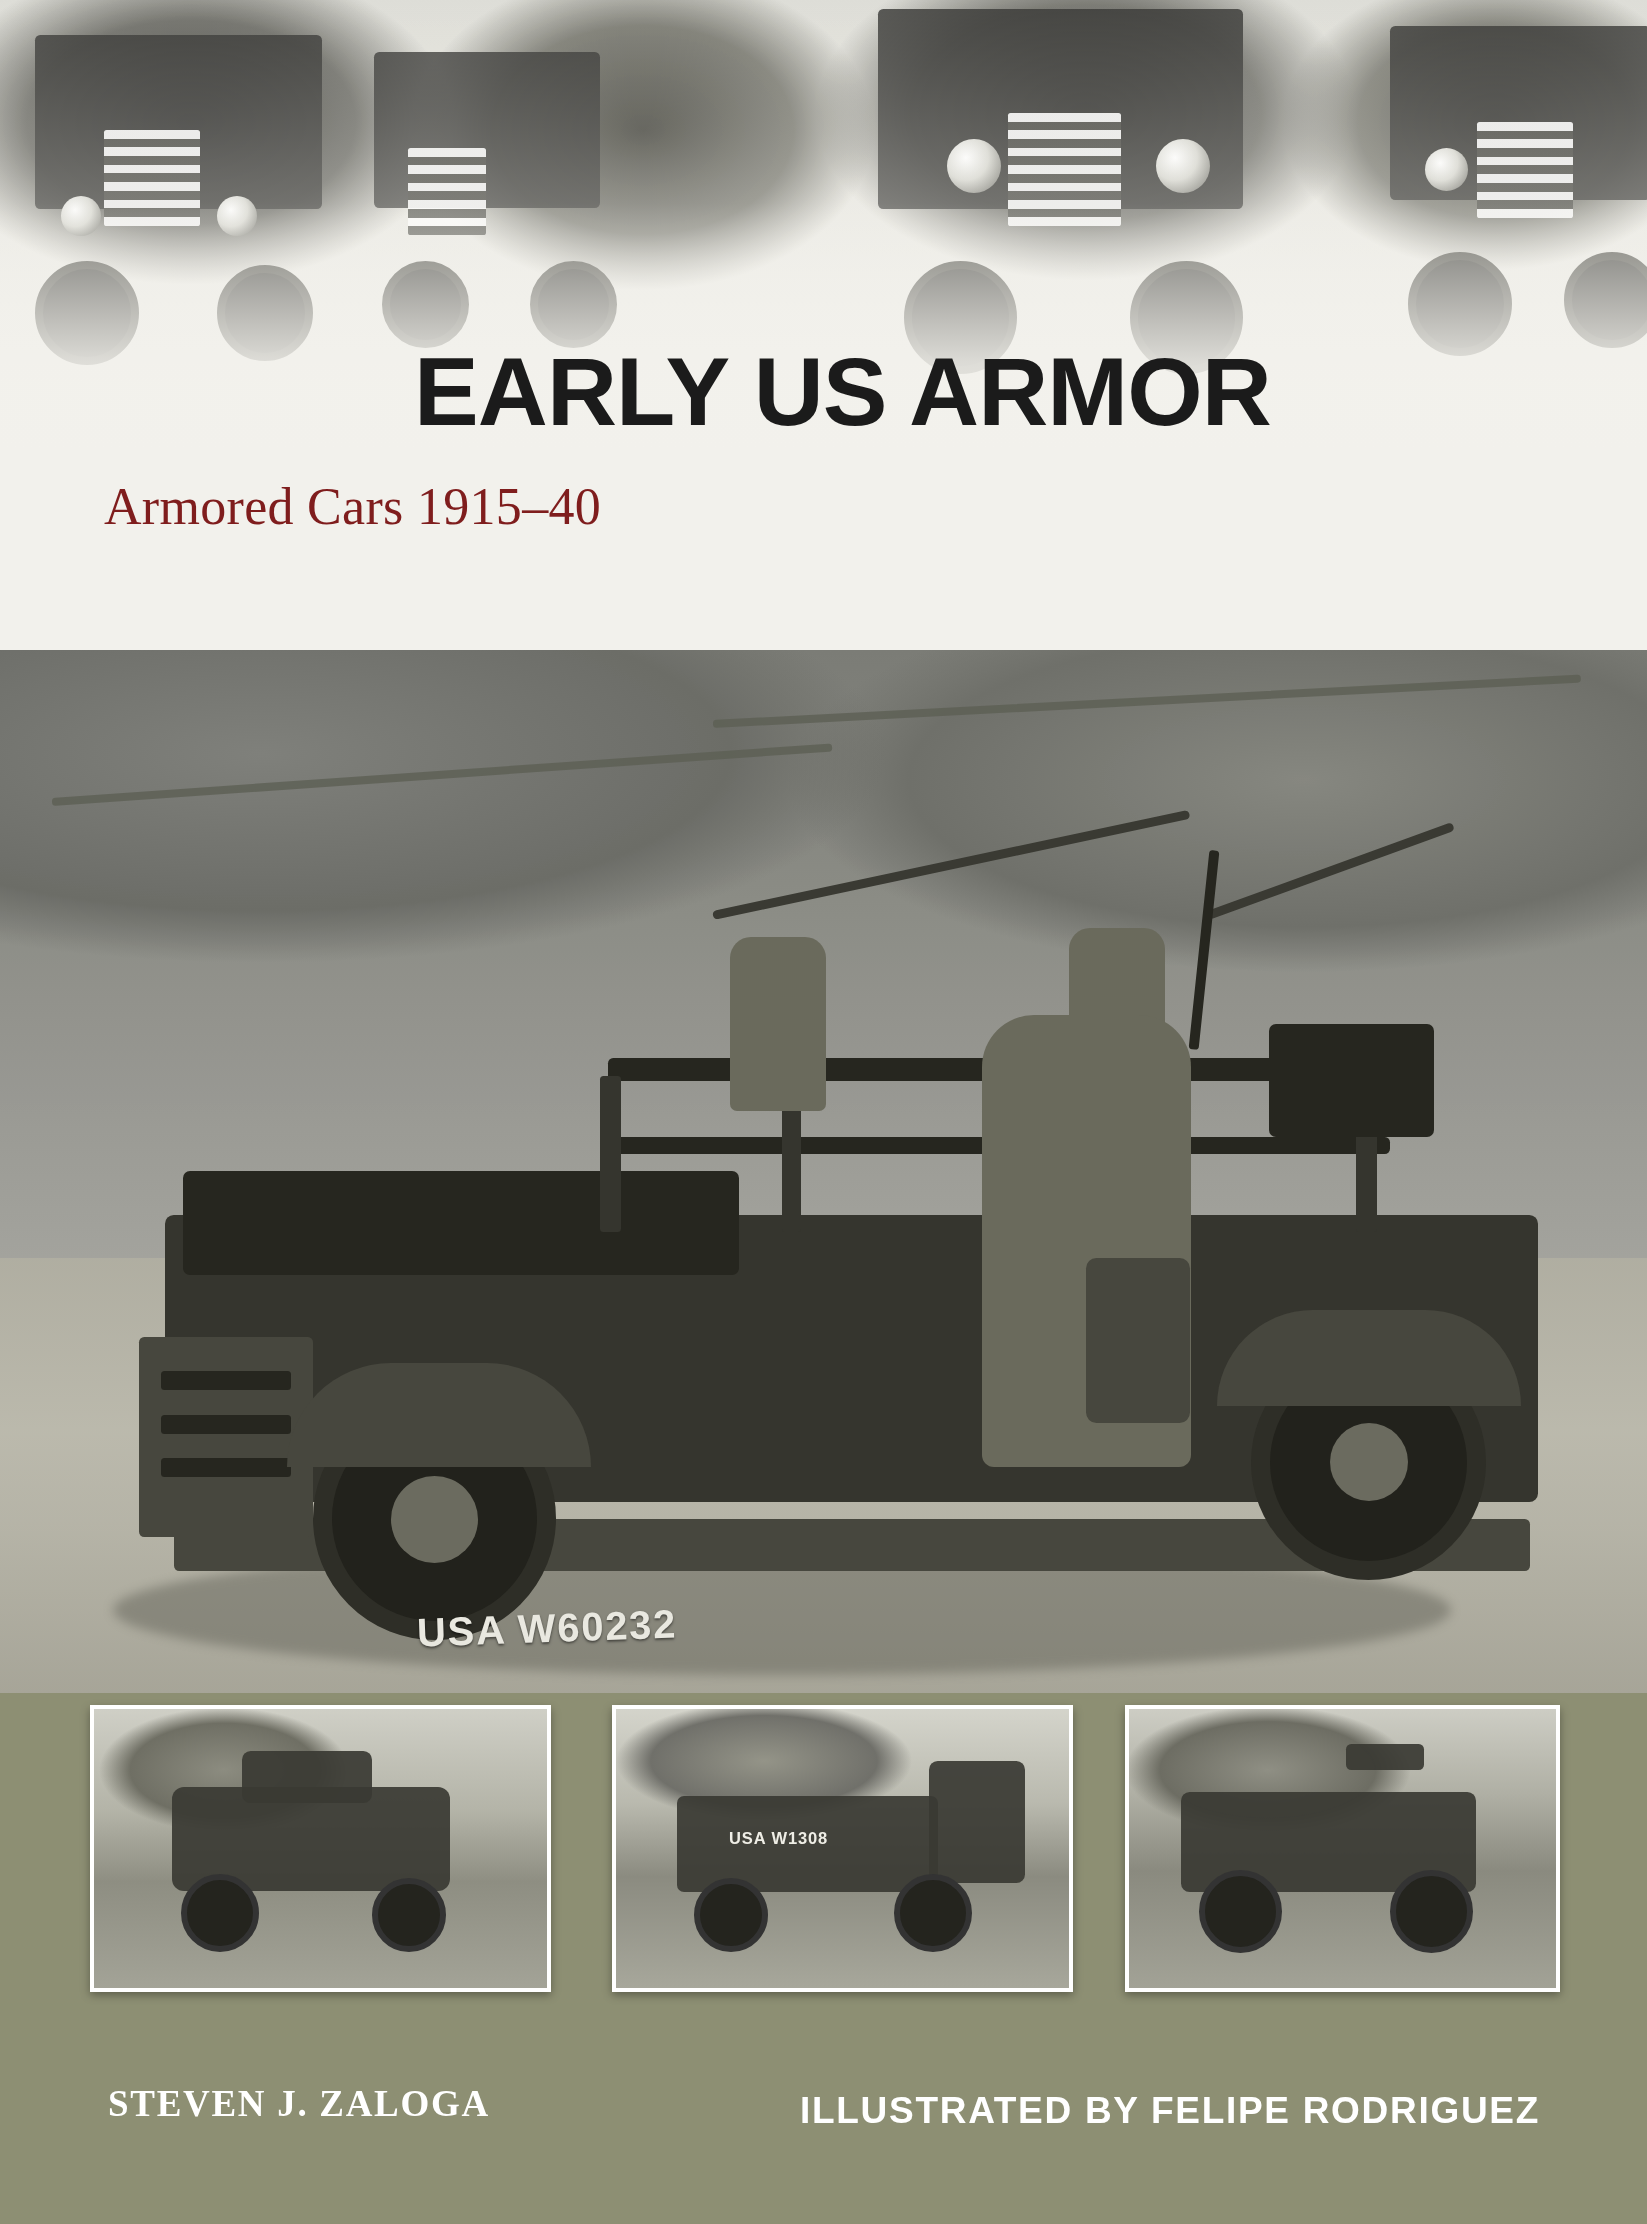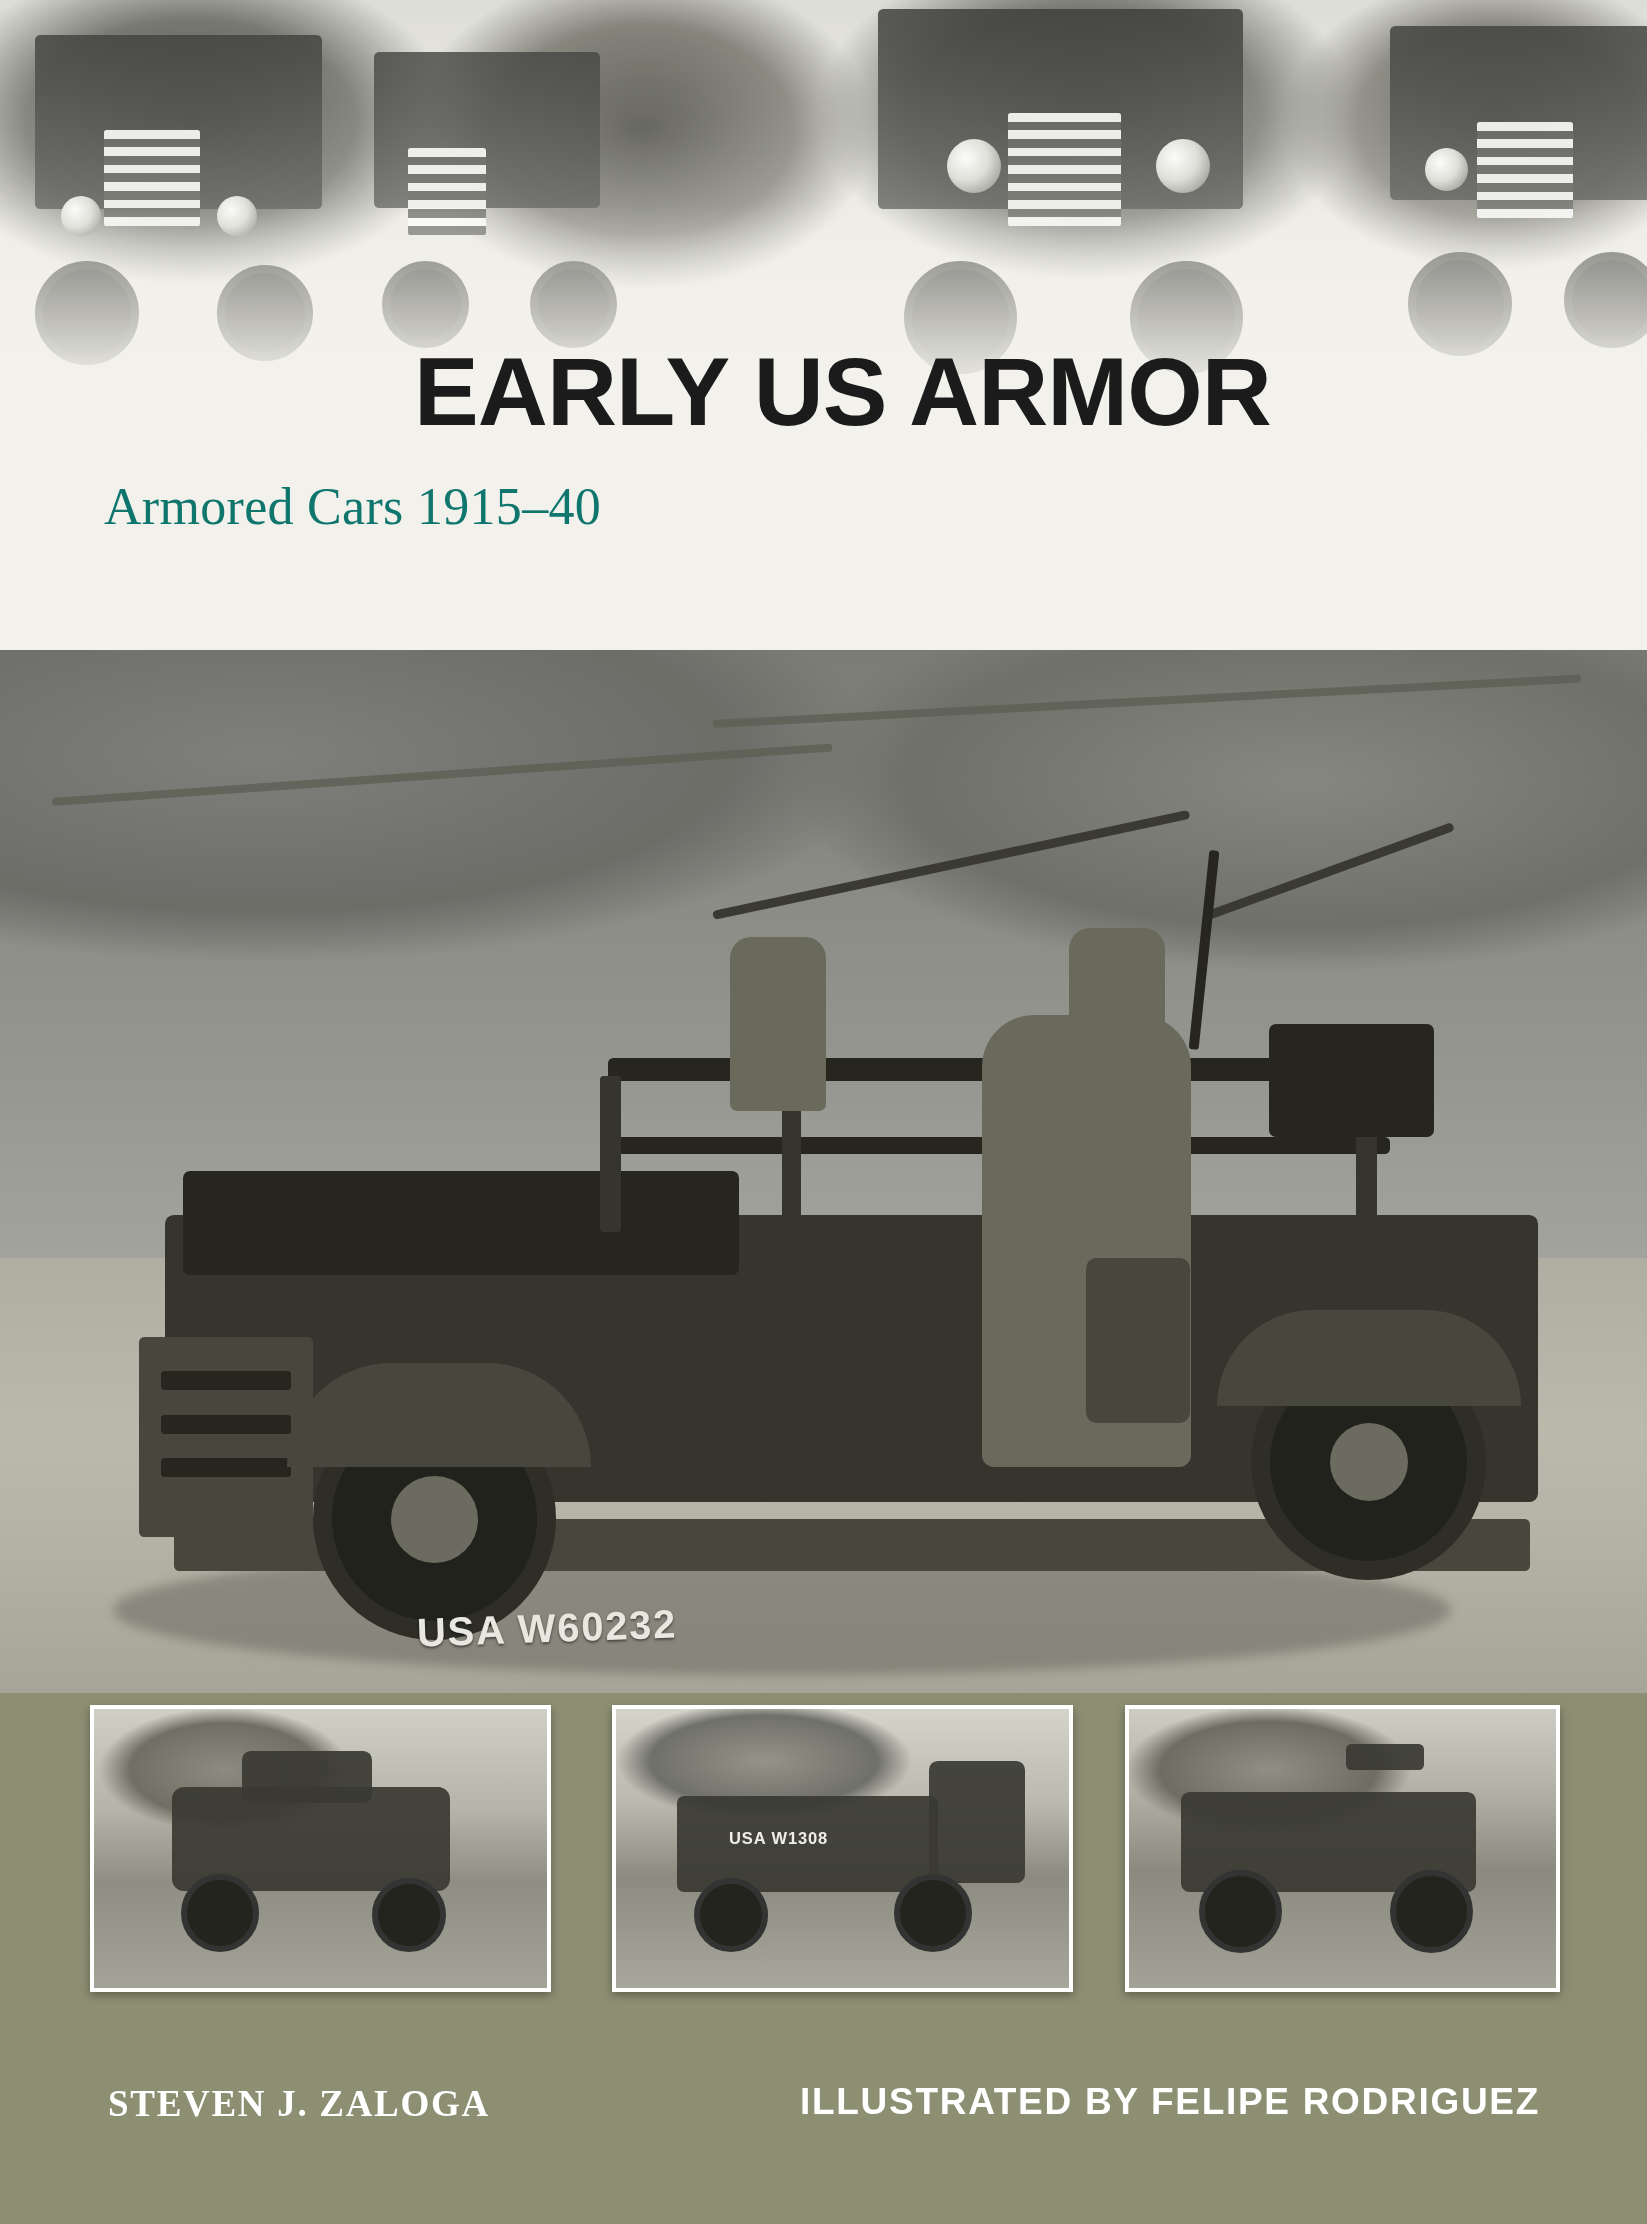--- a/index.html
+++ b/index.html
@@ -90,21 +90,21 @@
     letter-spacing: -0.9px;
     color: #1b1b1b;
     line-height: 1.0;
     white-space: nowrap;
     text-align: center;
   }
   .subtitle {
     margin-top: 37px;
     font-family: "Liberation Serif", serif;
     font-size: 52px;
-    color: #0f766e;
+    color: #7f1d1d;
     letter-spacing: 0.3px;
   }
 
   
   .main-photo {
     position: absolute;
     left: 0;
     top: 650px;
     width: 1648px;
     height: 1043px;
@@ -254,21 +254,21 @@
     top: 76px;
     font-family: Liberation Serif, serif;
     font-weight: bold;
     font-size: 37px;
     letter-spacing: 1.7px;
     color: #ffffff;
   }
   .illustrator {
     position: absolute;
     right: 108px;
-    top: 75px;
+    top: 84px;
     font-family: "Liberation Sans", sans-serif;
     font-weight: bold;
     font-size: 37px;
     letter-spacing: 1.7px;
     color: #ffffff;
     white-space: nowrap;
   }
 </style>
 </head>
 <body>

